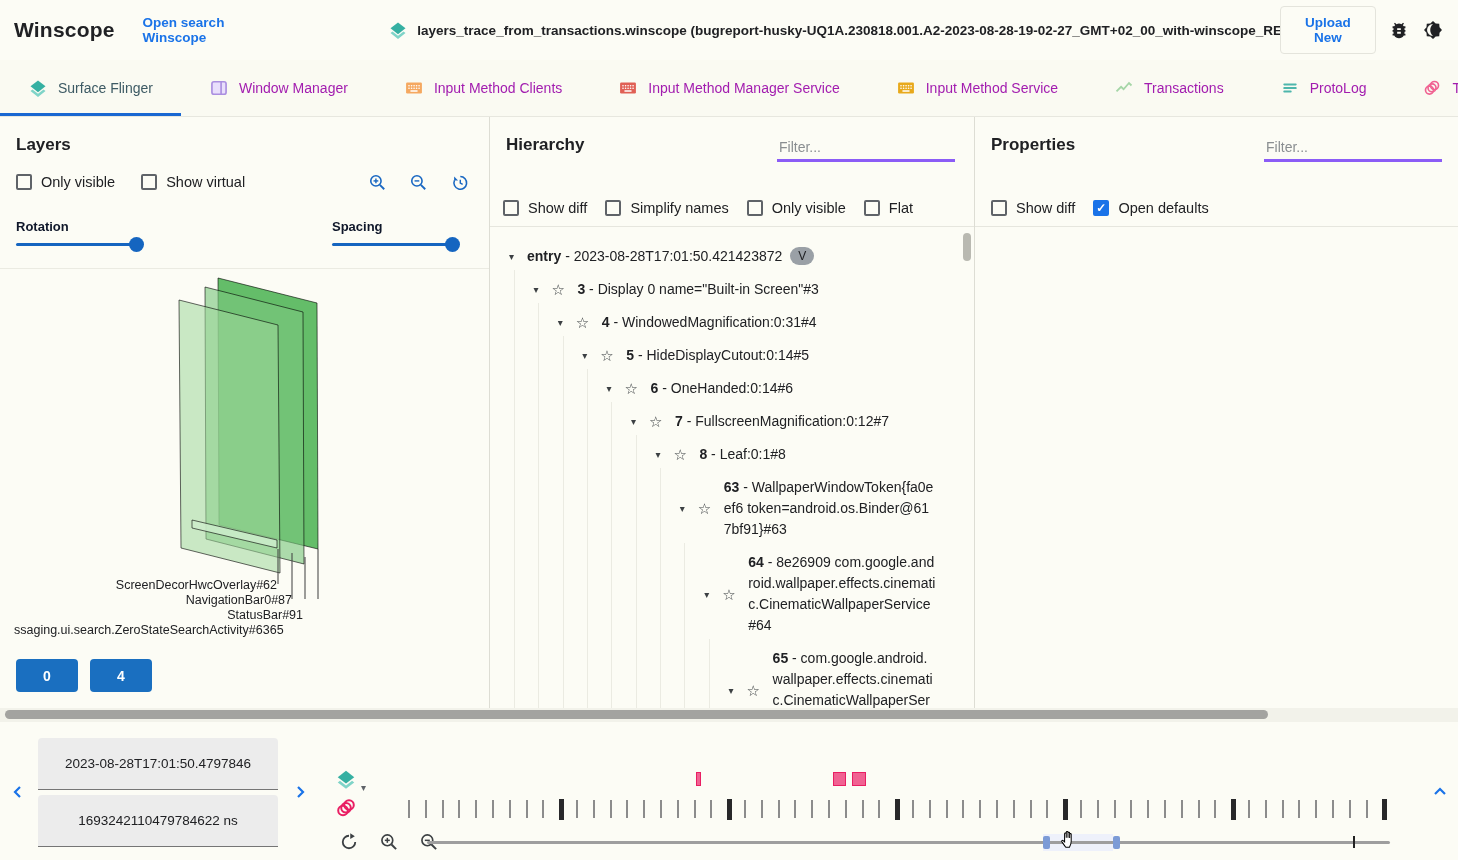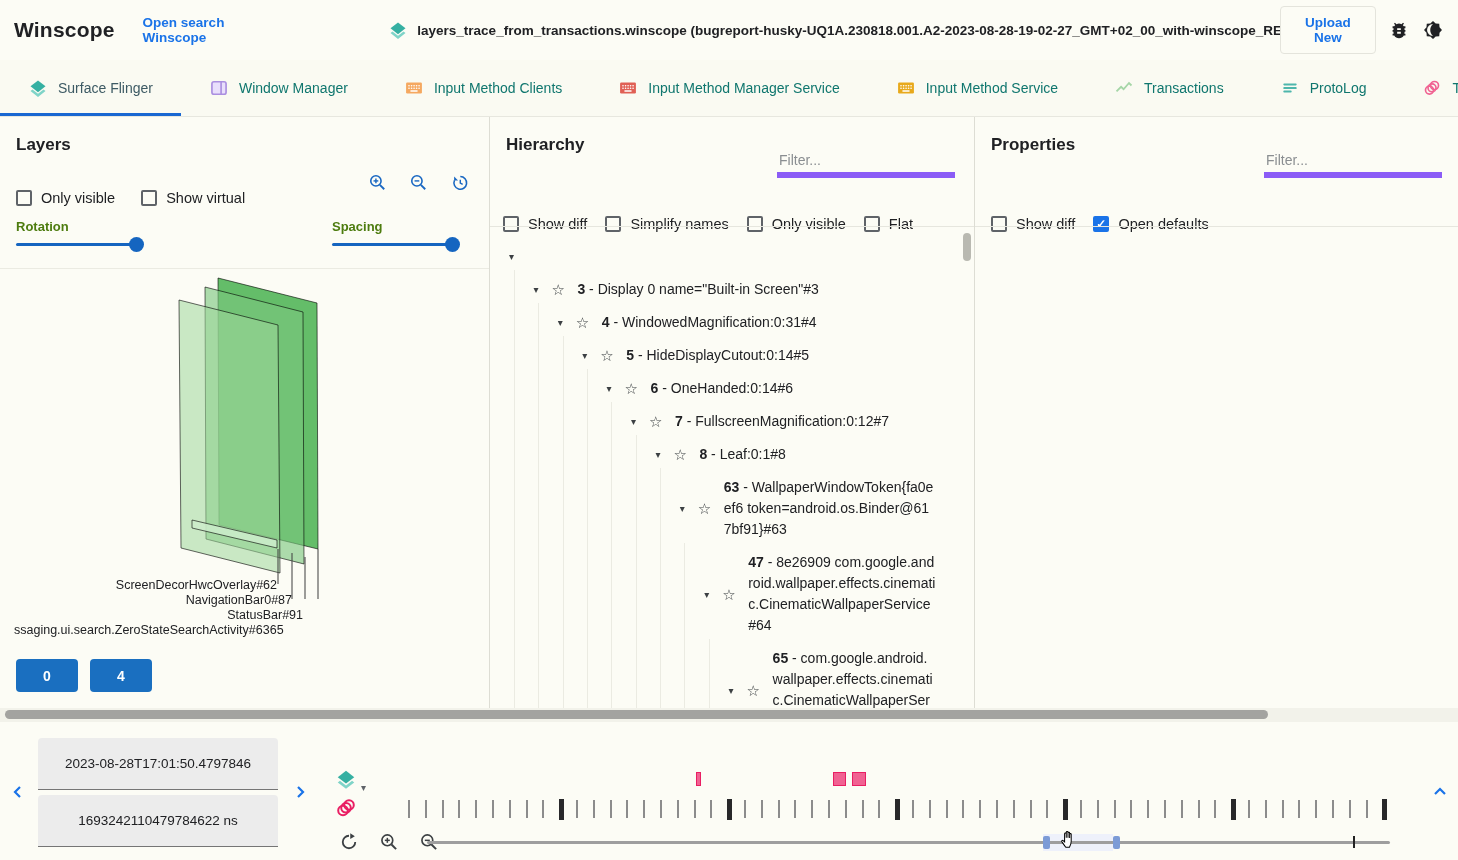--- a/index.html
+++ b/index.html
@@ -13,50 +13,50 @@
   .hdr .fico { margin-left:110px; width:20px; height:20px; }
   .hdr .fname { margin-left:9px; font-size:13.5px; font-weight:bold; max-width:920px;
     white-space:nowrap; overflow:hidden; }
   .hdr .upload { margin-left:auto; border:1px solid #e4e4dc; border-radius:4px; background:transparent;
     color:#1a73e8; font-size:13.5px; font-weight:bold; padding:8px 12px; cursor:pointer; font-family:inherit;}
   .iconbtn { width:22px; height:22px; margin-left:12px; cursor:pointer; }
 
   
   .tabs { height:57px; display:flex; border-bottom:1px solid #e7e7df; background:#fafaf2; overflow:hidden; }
   .tab { display:flex; align-items:center; justify-content:center; gap:10px; padding:0 28px;
-    font-size:14px; color:#0f766e; white-space:nowrap; position:relative; cursor:pointer; }
+    font-size:14px; color:#a21caf; white-space:nowrap; position:relative; cursor:pointer; }
   .tab .ticon { width:20px; height:20px; flex:0 0 auto; }
   .tab.active { color:#3d5a64; }
   .tab.active::after { content:""; position:absolute; left:0; right:0; bottom:0; height:3px; background:#1967d2; }
 
   
   .main { display:flex; height:591px;justify-content:flex-end; }
   .vdiv { width:1px; background:#ddddd4; }
   .panel { position:relative; overflow:hidden; }
   .p-layers { width:489px; }
   .p-hier { width:484px; }
   .p-props { flex:1; }
   .ptitle { position:absolute; top:18px; left:16px; font-size:17px; font-weight:bold; }
 
-  .cbrow { position:absolute; display:flex; align-items:center; gap:26px; font-size:14.5px;margin-top:16px; }
+  .cbrow { position:absolute; display:flex; align-items:center; gap:26px; font-size:14.5px; }
   .cbitem { display:flex; align-items:center; gap:9px; }
   .cb { width:16px; height:16px; border:2px solid #5f6368; border-radius:2px; background:#fcfcf5;
     display:inline-flex; align-items:center; justify-content:center; cursor:pointer; flex:0 0 auto;}
   .cb.on { background:#1a73e8; border-color:#1a73e8; color:#fff; font-size:12px; font-weight:bold; }
   .cb.on::after { content:"\2713"; }
 
-  .filter { position:absolute; top:31px; width:178px; border:none; border-bottom:6px solid #8b5cf6;
+  .filter { position:absolute; top:18px; width:178px; border:none; border-bottom:3px solid #8b5cf6;
     background:transparent; font-size:14px; padding:4px 2px; color:#202124; font-family:inherit; }
   .filter::placeholder { color:#8a8e91; }
 
   
   .ltools { position:absolute; top:56px; right:20px; display:flex; gap:22px; }
   .ltools .iconbtn { margin:0; width:19px; height:19px; }
   .sld { position:absolute; width:124px; }
-  .sld .slbl { font-size:13px; font-weight:bold; color:#4d7c0f; }
+  .sld .slbl { font-size:13px; font-weight:bold; color:#0f172a; }
   .sld .track { position:relative; margin-top:9px; height:3px; background:#1565c0; border-radius:2px; }
   .sld .thumb { position:absolute; right:-4px; top:-6px; width:15px; height:15px; border-radius:50%; background:#1565c0; cursor:pointer;}
   .canvas { position:absolute; left:0; top:151px; right:0; height:330px; border-top:1px solid #ebebe2; }
   .llbl { position:absolute; font-size:12.5px; white-space:nowrap; }
   .dispbtn { position:absolute; top:542px; width:62px; height:33px; background:#1a6fc0; color:#fff;
     border:none; border-radius:4px; font-size:14px; font-weight:bold; cursor:pointer; font-family:inherit;}
 
   
   .tree { position:absolute; left:0; right:0; top:116px; bottom:0; padding:7px 38px 0 13px; overflow:hidden; }
   .guide { position:absolute; width:1px; background:#ebebe2; bottom:0; }
@@ -317,20 +317,21 @@
       <div class="guide" style="left:73px;  top:103px;"></div>
       <div class="guide" style="left:97px;  top:136px;"></div>
       <div class="guide" style="left:121px; top:169px;"></div>
       <div class="guide" style="left:146px; top:202px;"></div>
       <div class="guide" style="left:170px; top:235px;"></div>
       <div class="guide" style="left:194px; top:310px;"></div>
       <div class="guide" style="left:219px; top:406px;"></div>
 
       <div class="trow" style="--d:0">
         <span class="tw">▾</span>
+        <div class="txt"><b>entry</b> <span>- 2023-08-28T17:01:50.421423872</span><span class="badge">V</span></div>
       </div>
       <div class="trow" style="--d:1">
         <span class="tw">▾</span>
           <span class="tstar">☆</span>
         <div class="txt"><b>3</b> <span>- Display 0 name="Built-in Screen"#3</span></div>
       </div>
       <div class="trow" style="--d:2">
         <span class="tw">▾</span>
           <span class="tstar">☆</span>
         <div class="txt"><b>4</b> <span>- WindowedMagnification:0:31#4</span></div>
@@ -356,21 +357,21 @@
         <div class="txt"><b>8</b> <span>- Leaf:0:1#8</span></div>
       </div>
       <div class="trow" style="--d:7">
         <span class="tw">▾</span>
           <span class="tstar">☆</span>
         <div class="txt"><b>63</b> <span>- WallpaperWindowToken{fa0eef6 token=android.os.Binder@617bf91}#63</span></div>
       </div>
       <div class="trow" style="--d:8">
         <span class="tw">▾</span>
           <span class="tstar">☆</span>
-        <div class="txt"><b>47</b> <span>- 8e26909 com.google.android.wallpaper.effects.cinematic.CinematicWallpaperService#64</span></div>
+        <div class="txt"><b>64</b> <span>- 8e26909 com.google.android.wallpaper.effects.cinematic.CinematicWallpaperService#64</span></div>
       </div>
       <div class="trow" style="--d:9">
         <span class="tw">▾</span>
           <span class="tstar">☆</span>
         <div class="txt"><b>65</b> <span>- com.google.android.wallpaper.effects.cinematic.CinematicWallpaperService#65</span></div>
       </div>
     </div>
     <div class="vscroll"></div>
   </div>
 

